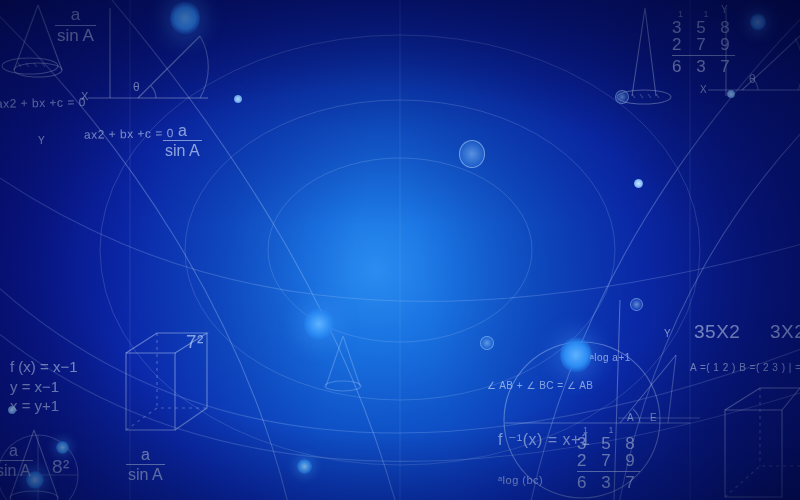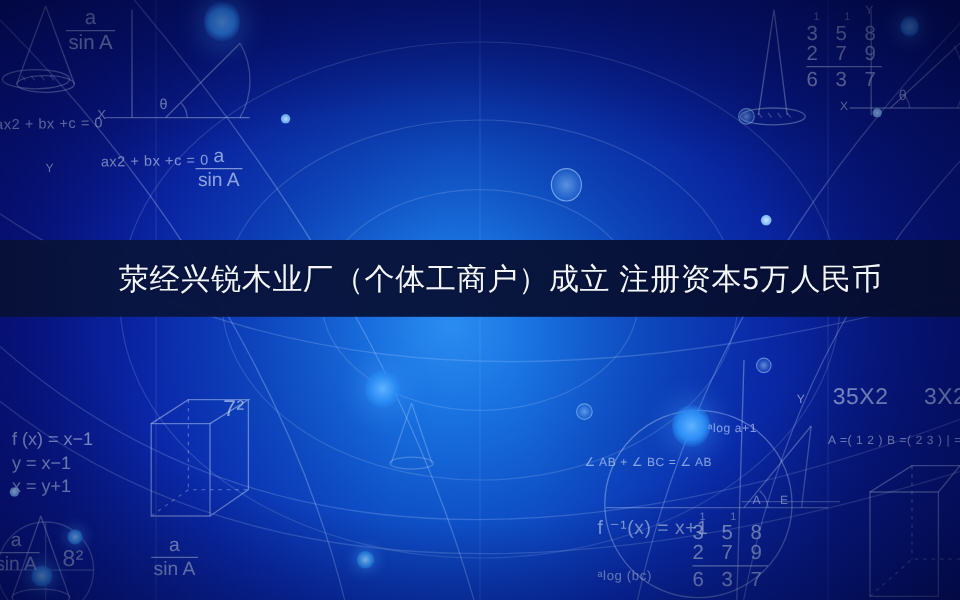--- a/index.html
+++ b/index.html
@@ -349,17 +349,14 @@
 
     <div class="formula" style="left:664px;top:328px;font-size:10px;">Y</div>
     <div class="formula" style="left:627px;top:412px;font-size:10px;">A</div>
     <div class="formula" style="left:650px;top:412px;font-size:10px;">E</div>
     <div class="formula" style="left:641px;top:403px;font-size:11px;opacity:0;">θ</div>
 
   </div>
 
   <div class="bg-vignette"></div>
 
-  <div id="title-band">
-    <span id="title-text">荥经兴锐木业厂（个体工商户）成立 注册资本5万人民币</span>
-  </div>
 
 </div>
 
 </body></html>

